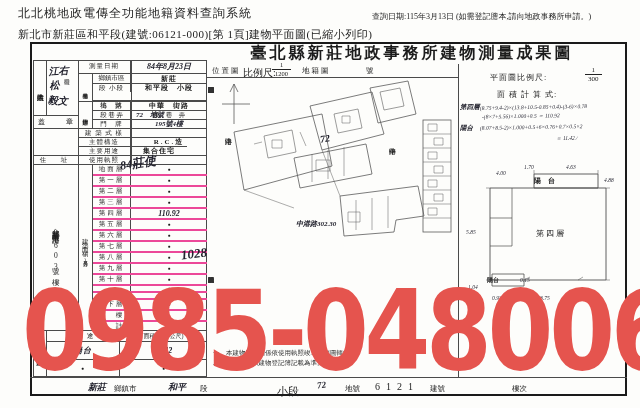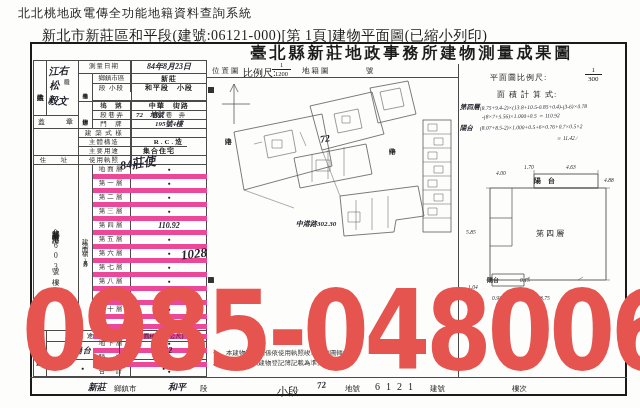--- a/index.html
+++ b/index.html
@@ -16,38 +16,39 @@
   .br{border-right:1px solid #4a4a4a;}
   .vtext{writing-mode:vertical-rl;text-orientation:upright;line-height:1;}
   .hand{font-style:italic;font-weight:700;color:#23232e;}
   .stamp{font-weight:700;letter-spacing:1px;}
   .vline{background:#4a4a4a;width:1px;}
   .hline{background:#4a4a4a;height:1px;}
   .frac{display:inline-flex;flex-direction:column;align-items:center;line-height:1;font-size:7px;vertical-align:middle;}
   .frac .den{border-top:1px solid #222;padding:1px 3px 0 3px;}
   .floors{display:flex;flex-direction:column;border-top:1px solid #4a4a4a;}
   .frow{flex:1;display:flex;align-items:stretch;}
-  .frow:not(:last-child){border-bottom:5px solid #ec4899;}
+  .frow:not(:last-child){border-bottom:2px solid #ec4899;}
   .frow .flb{width:38px;border-right:1px solid #4a4a4a;display:flex;align-items:center;justify-content:center;
       font-size:6.5px;letter-spacing:2px;}
   .frow .fvl{flex:1;display:flex;align-items:center;justify-content:center;font-size:5px;}
   .hv{font-size:8px !important;font-style:italic;font-weight:700;color:#23232e;}
   .scratch{font-size:5.5px;line-height:1.5;color:#2c2c38;font-style:italic;white-space:nowrap;}
   svg{display:block;}
   .wm{font-family:"DejaVu Sans","Liberation Sans",sans-serif;font-weight:800;color:#e5544e;
       font-size:110px;line-height:0.95;letter-spacing:-5px;transform:scaleX(.86);transform-origin:left top;
       white-space:nowrap;z-index:50;}
 </style>
 </head>
 <body>
 
 <div id="page">
 
   <div class="abs" style="left:18px;top:5px;font-size:12px;letter-spacing:1px;">北北桃地政電傳全功能地籍資料查詢系統</div>
-  <div class="abs" style="left:18px;top:27px;font-size:14px;letter-spacing:.5px;margin-left:24px;">新北市新莊區和平段(建號:06121-000)[第 1頁]建物平面圖(已縮小列印)</div>
+  <div class="abs" style="left:18px;top:27px;font-size:11px;letter-spacing:.5px;">新北市新莊區和平段(建號:06121-000)[第 1頁]建物平面圖(已縮小列印)</div>
+  <div class="abs" style="left:372px;top:11px;font-size:8px;">查詢日期:115年3月13日 (如需登記謄本,請向地政事務所申請。)</div>
 
   <div class="abs" style="left:30px;top:42px;width:597px;height:354px;border:2px solid #1a1a1a;"></div>
 
   <div class="abs c" style="left:200px;top:44px;width:424px;height:18px;font-size:16px;font-weight:700;letter-spacing:3px;">臺北縣新莊地政事務所建物測量成果圖</div>
 
   <div class="abs" style="left:33px;top:60px;width:174px;height:317px;border:1px solid #4a4a4a;"></div>
 
   <div class="abs vtext c br" style="left:33px;top:60px;width:14px;height:55px;font-size:7px;">申請人姓名</div>
   <div class="abs" style="left:47px;top:60px;width:31px;height:55px;">
     <span class="abs hand" style="left:2px;top:4px;font-size:10px;transform:rotate(-4deg);">江右松</span>

